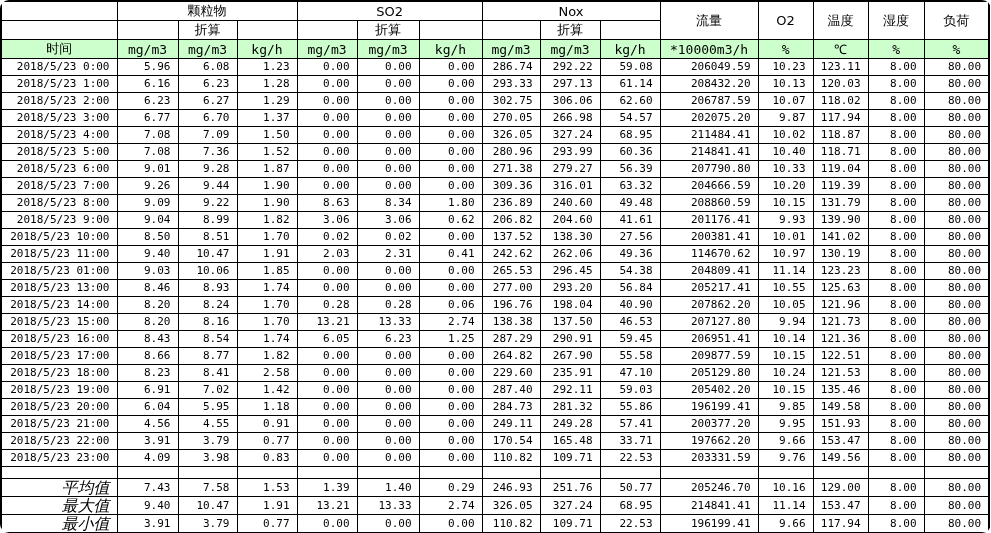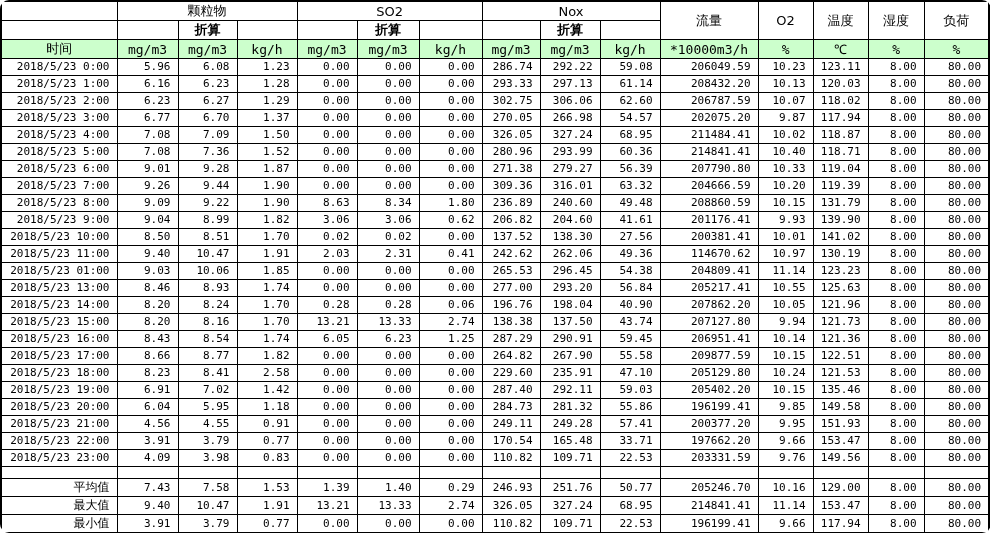--- a/index.html
+++ b/index.html
@@ -14,33 +14,33 @@
   }
   td, th {
     border:1px solid #000; overflow:hidden; white-space:nowrap;
     padding:0; vertical-align:middle;
   }
   thead th {
     font-family:"DejaVu Sans", sans-serif; font-weight:normal;
     font-size:13px; text-align:center;
   }
   tr.hdr1 td, tr.hdr1 th { height:18px; }
-  tr.hdr2 td, tr.hdr2 th { height:18px;font-weight:bold; }
+  tr.hdr2 td, tr.hdr2 th { height:18px; }
   tr.unit-row td {
     height:18px; background:var(--header-green,#ccffcc); text-align:center;
     font-size:13px;
   }
   tr.unit-row td.time-hdr { font-family:"DejaVu Sans", sans-serif; font-size:13px; }
   tr.data-row td { height:16px; line-height:16px; }
   tr.spacer-row td { height:11px; }
   tr.summary-row td { height:17px; line-height:17px; }
   td.num { text-align:right; padding-right:7px; }
   td.label-right {
     text-align:right; padding-right:7px;
-    font-family:"DejaVu Sans", sans-serif; font-size:12px;
+    font-family:"DejaVu Sans", sans-serif; font-size:16px;font-style:italic;
   }
 </style>
 </head>
 <body>
 
 <div class="screen">
   <table class="emissions">
     <colgroup>
       <col style="width:116px">
         <col style="width:61px">
@@ -359,21 +359,21 @@
         <tr class="data-row">
           <td class="num">2018/5/23 15:00</td>
           <td class="num">8.20</td>
           <td class="num">8.16</td>
           <td class="num">1.70</td>
           <td class="num">13.21</td>
           <td class="num">13.33</td>
           <td class="num">2.74</td>
           <td class="num">138.38</td>
           <td class="num">137.50</td>
-          <td class="num">43.74</td>
+          <td class="num">46.53</td>
           <td class="num">207127.80</td>
           <td class="num">9.94</td>
           <td class="num">121.73</td>
           <td class="num">8.00</td>
           <td class="num">80.00</td>
         </tr>
         <tr class="data-row">
           <td class="num">2018/5/23 16:00</td>
           <td class="num">8.43</td>
           <td class="num">8.54</td>

